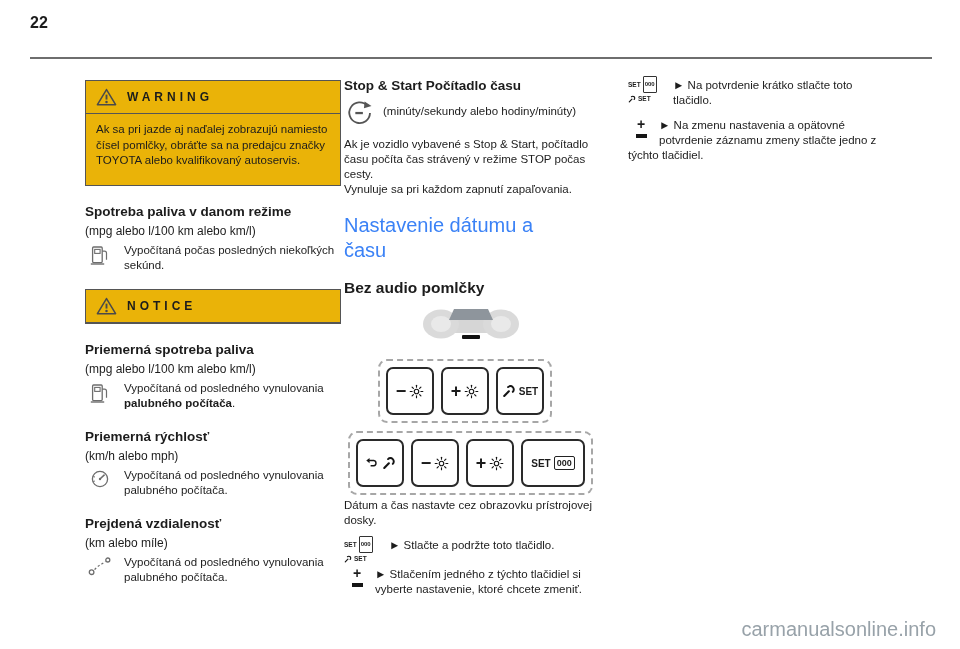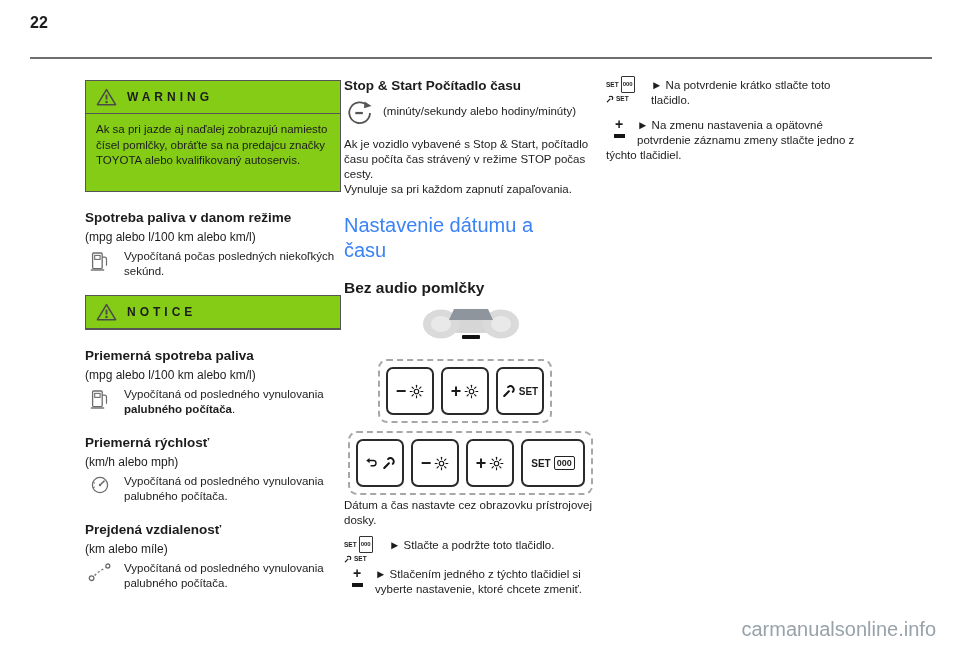--- a/index.html
+++ b/index.html
@@ -6,26 +6,26 @@
   html,body{width:960px;height:649px;}
   body{position:relative;background:#ffffff;color:#1c1c1c;overflow:hidden;
        font-family:"Liberation Sans","DejaVu Sans",sans-serif;}
 
   .pagenum{position:absolute;left:30px;top:14px;font-size:16px;font-weight:bold;}
   .rule{position:absolute;left:30px;top:57px;width:902px;height:1.5px;background:#6e6e6e;}
 
   .col{position:absolute;}
   #col1{left:85px;top:80px;width:256px;}
   #col2{left:344px;top:76px;width:254px;}
-  #col3{left:606px;top:76px;width:257px;}
-
-  .alertbox{border:1px solid #555;background:#84cc16;}
+  #col3{left:628px;top:76px;width:257px;}
+
+  .alertbox{border:1px solid #555;background:#eab308;}
   .alert-head{display:flex;align-items:center;gap:10px;padding:7px 10px;border-bottom:1px solid #555;}
   .alert-title{font-size:12px;font-weight:bold;letter-spacing:4px;}
-  .alert-body{padding:8px 10px 22px;font-size:11.5px;line-height:15.5px;}
+  .alert-body{padding:8px 10px 16px;font-size:11.5px;line-height:15.5px;}
   .nbox{margin-top:16px;}
 
   .h3{font-size:13.5px;font-weight:bold;margin:18px 0 5px;}
   .unit{font-size:12px;margin:0 0 5px;}
   .icon-row{display:flex;gap:9px;margin:2px 0 14px;}
   .mini-icon{flex:0 0 30px;display:flex;justify-content:center;padding-top:1px;}
   .desc{font-size:11.5px;line-height:15px;}
 
   .para{font-size:11.5px;line-height:15px;margin-top:10px;}
   .bigh{font-size:20px;line-height:25px;color:#3b82f6;font-weight:400;margin:16px 0 0;max-width:215px;}

